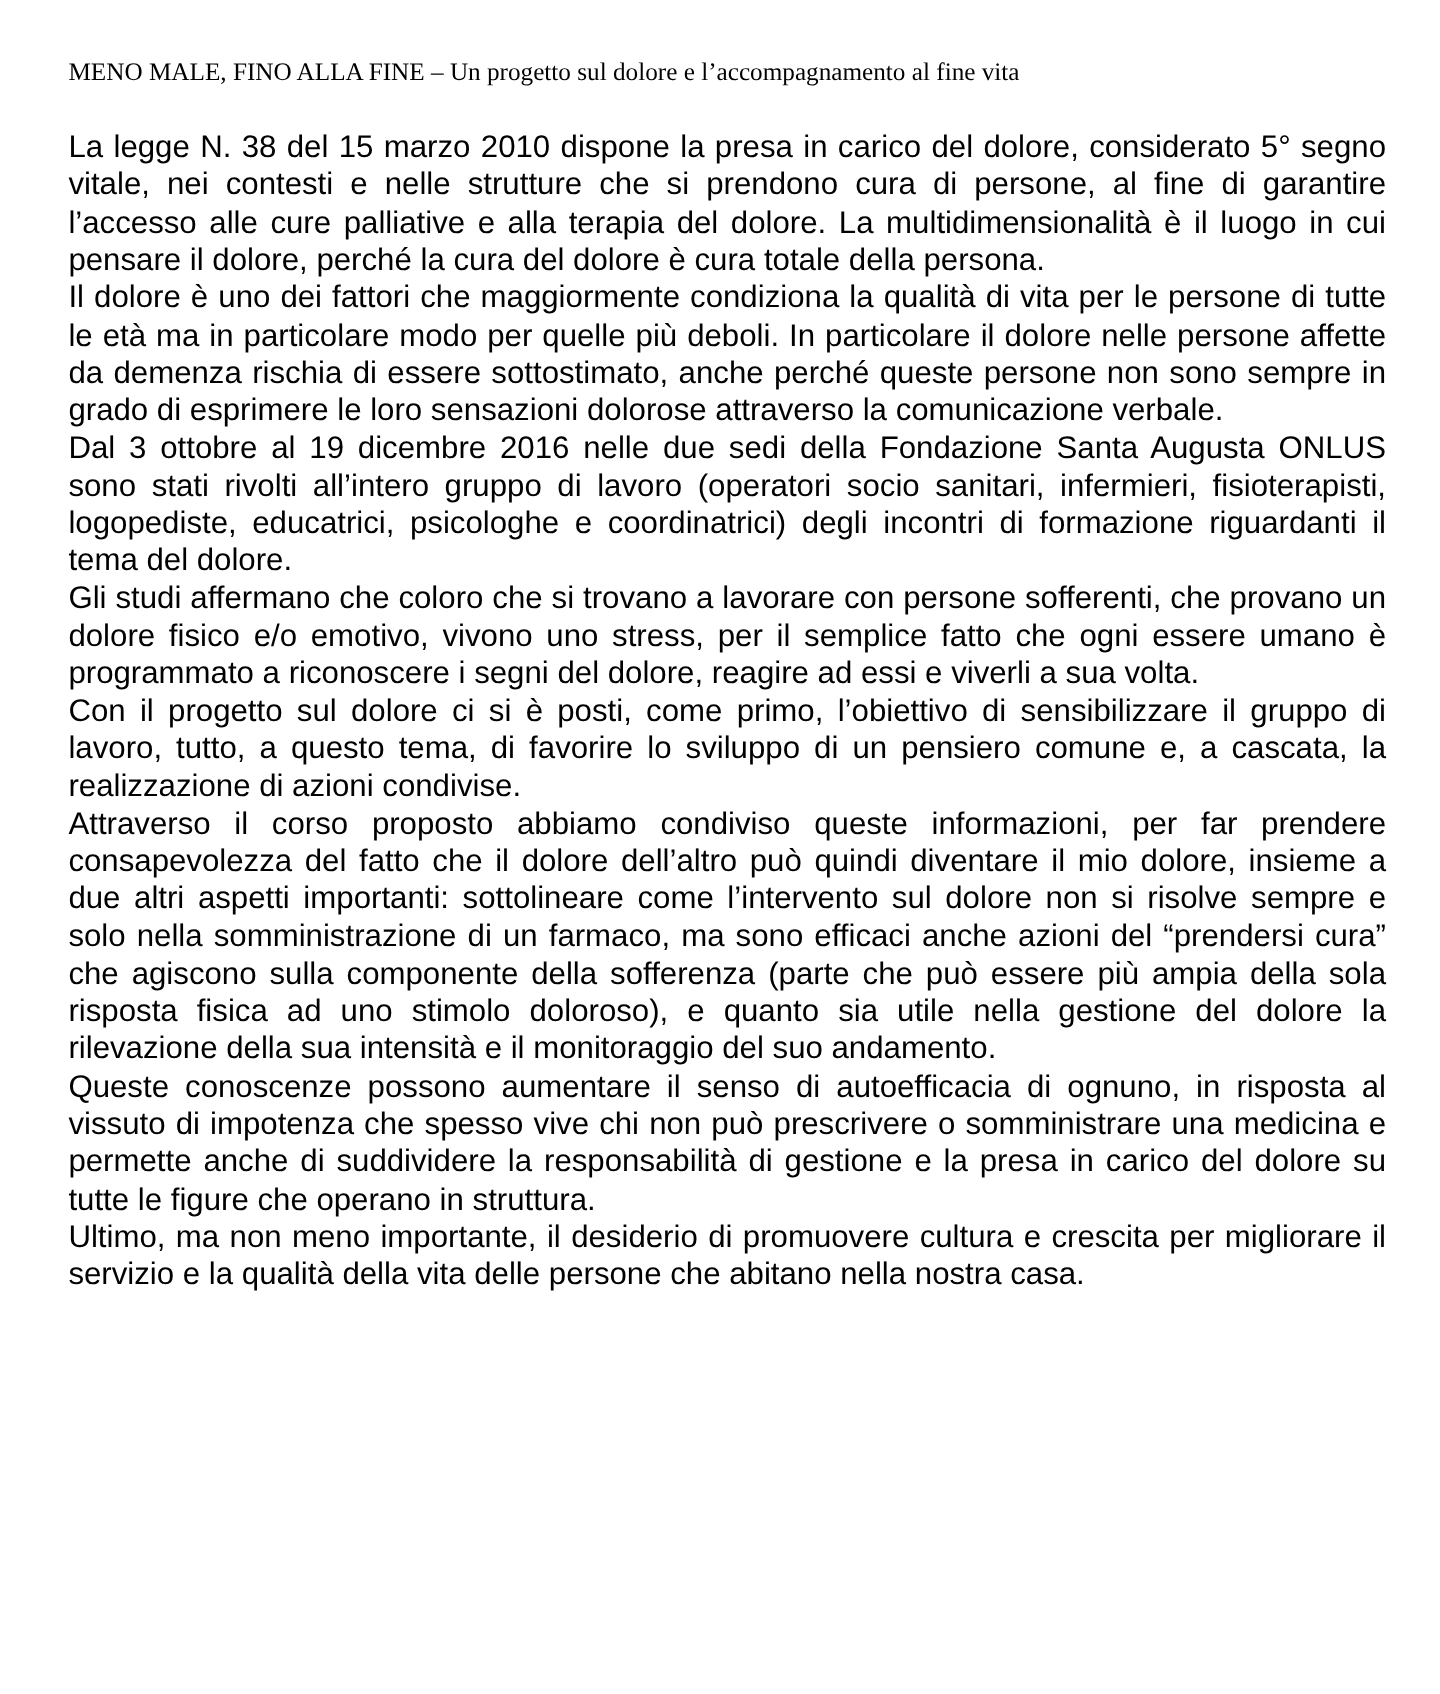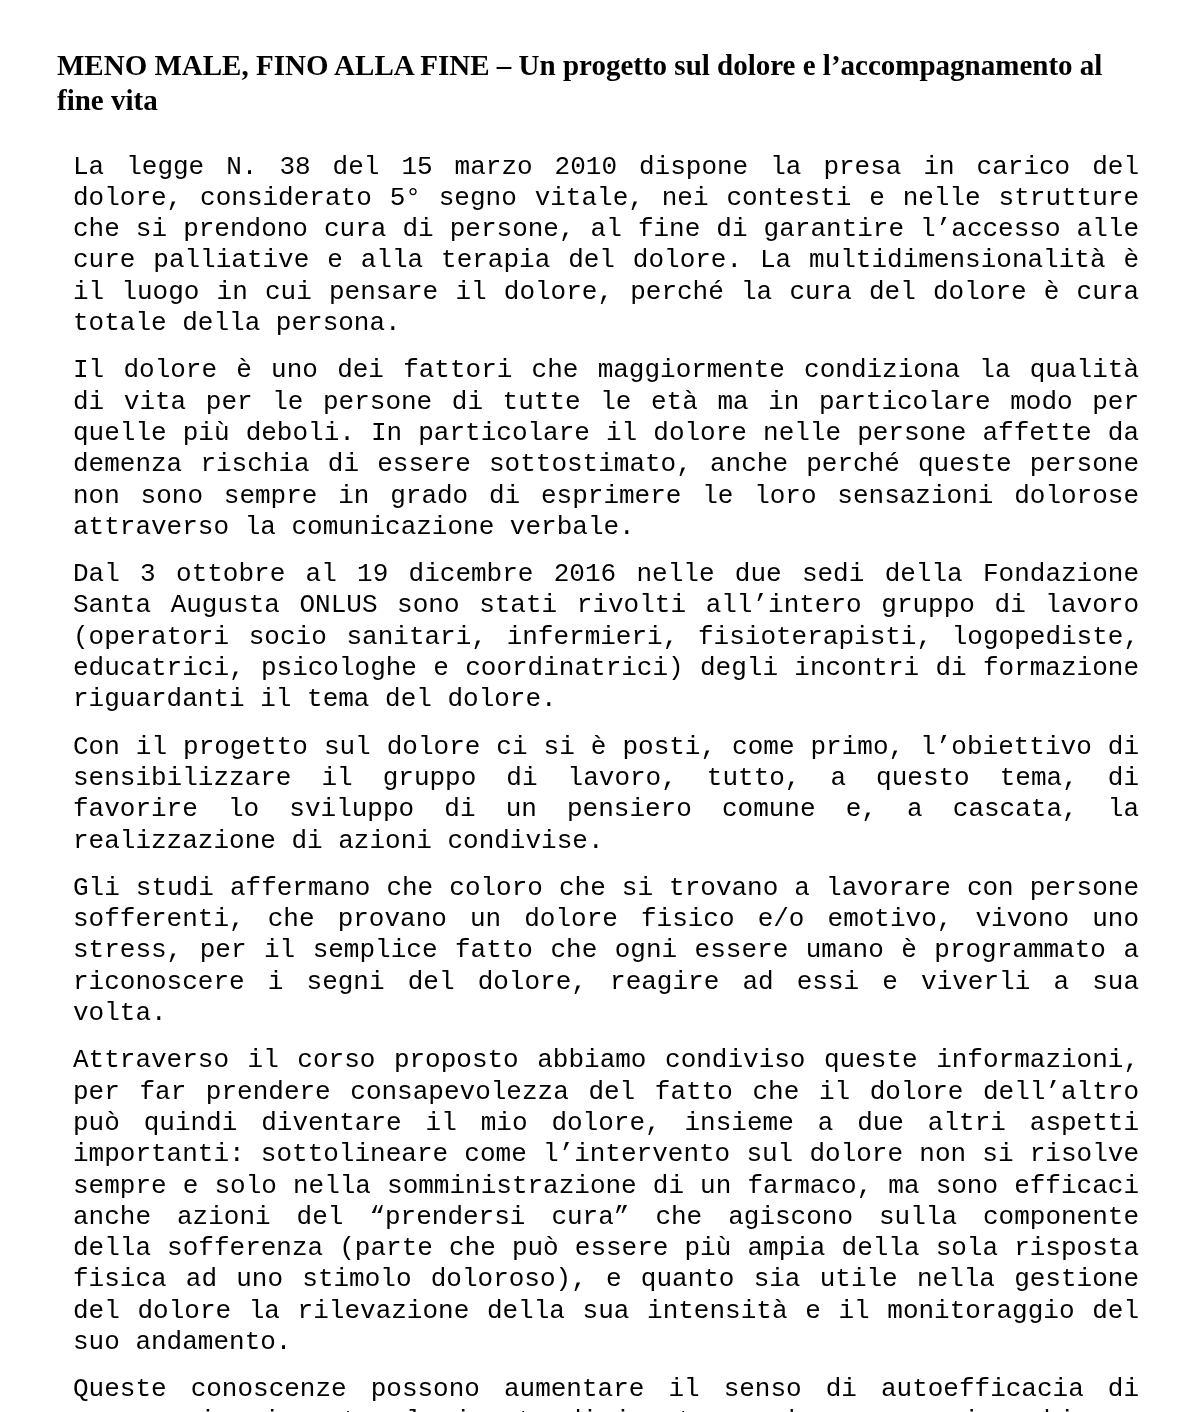--- a/index.html
+++ b/index.html
@@ -12,42 +12,43 @@
     width: 1200px;
     height: 1412px;
     background: #ffffff;
     box-sizing: border-box;
     padding: 48px 45px 0 57px;
     overflow: hidden;
     color: #000000;
   }
   .doc-title {
     font-family: "Liberation Serif", "DejaVu Serif", serif;
-    font-weight: bold;
-    font-size: 29px;
+    font-weight: normal;
+    font-size: 21px;
     line-height: 1.2;
     margin: 0 0 34px 0;
     color: #000000;
   }
   .doc-body p {
-    font-family: Liberation Mono, monospace;
+    font-family: Liberation Sans, sans-serif;
     font-size: 26px;
     line-height: 31.3px;
     text-align: justify;
-    margin: 16px;
+    margin: 0;
     color: #000000;
   }
 </style>
 </head>
 <body>
 
 <div class="page">
   <h1 class="doc-title">MENO MALE, FINO ALLA FINE – Un progetto sul dolore e l’accompagnamento al fine vita</h1>
   <div class="doc-body">
     <p>La legge N. 38 del 15 marzo 2010 dispone la presa in carico del dolore, considerato 5° segno vitale, nei contesti e nelle strutture che si prendono cura di persone, al fine di garantire l’accesso alle cure palliative e alla terapia del dolore. La multidimensionalità è il luogo in cui pensare il dolore, perché la cura del dolore è cura totale della persona.</p>
     <p>Il dolore è uno dei fattori che maggiormente condiziona la qualità di vita per le persone di tutte le età ma in particolare modo per quelle più deboli. In particolare il dolore nelle persone affette da demenza rischia di essere sottostimato, anche perché queste persone non sono sempre in grado di esprimere le loro sensazioni dolorose attraverso la comunicazione verbale.</p>
     <p>Dal 3 ottobre al 19 dicembre 2016 nelle due sedi della Fondazione Santa Augusta ONLUS sono stati rivolti all’intero gruppo di lavoro (operatori socio sanitari, infermieri, fisioterapisti, logopediste, educatrici, psicologhe e coordinatrici) degli incontri di formazione riguardanti il tema del dolore.</p>
+    <p>Gli studi affermano che coloro che si trovano a lavorare con persone sofferenti, che provano un dolore fisico e/o emotivo, vivono uno stress, per il semplice fatto che ogni essere umano è programmato a riconoscere i segni del dolore, reagire ad essi e viverli a sua volta.</p>
     <p>Con il progetto sul dolore ci si è posti, come primo, l’obiettivo di sensibilizzare il gruppo di lavoro, tutto, a questo tema, di favorire lo sviluppo di un pensiero comune e, a cascata, la realizzazione di azioni condivise.</p>
-    <p>Gli studi affermano che coloro che si trovano a lavorare con persone sofferenti, che provano un dolore fisico e/o emotivo, vivono uno stress, per il semplice fatto che ogni essere umano è programmato a riconoscere i segni del dolore, reagire ad essi e viverli a sua volta.</p>
     <p>Attraverso il corso proposto abbiamo condiviso queste informazioni, per far prendere consapevolezza del fatto che il dolore dell’altro può quindi diventare il mio dolore, insieme a due altri aspetti importanti: sottolineare come l’intervento sul dolore non si risolve sempre e solo nella somministrazione di un farmaco, ma sono efficaci anche azioni del “prendersi cura” che agiscono sulla componente della sofferenza (parte che può essere più ampia della sola risposta fisica ad uno stimolo doloroso), e quanto sia utile nella gestione del dolore la rilevazione della sua intensità e il monitoraggio del suo andamento.</p>
     <p>Queste conoscenze possono aumentare il senso di autoefficacia di ognuno, in risposta al vissuto di impotenza che spesso vive chi non può prescrivere o somministrare una medicina e permette anche di suddividere la responsabilità di gestione e la presa in carico del dolore su tutte le figure che operano in struttura.</p>
+    <p>Ultimo, ma non meno importante, il desiderio di promuovere cultura e crescita per migliorare il servizio e la qualità della vita delle persone che abitano nella nostra casa.</p>
   </div>
 </div>
 
 </body></html>

